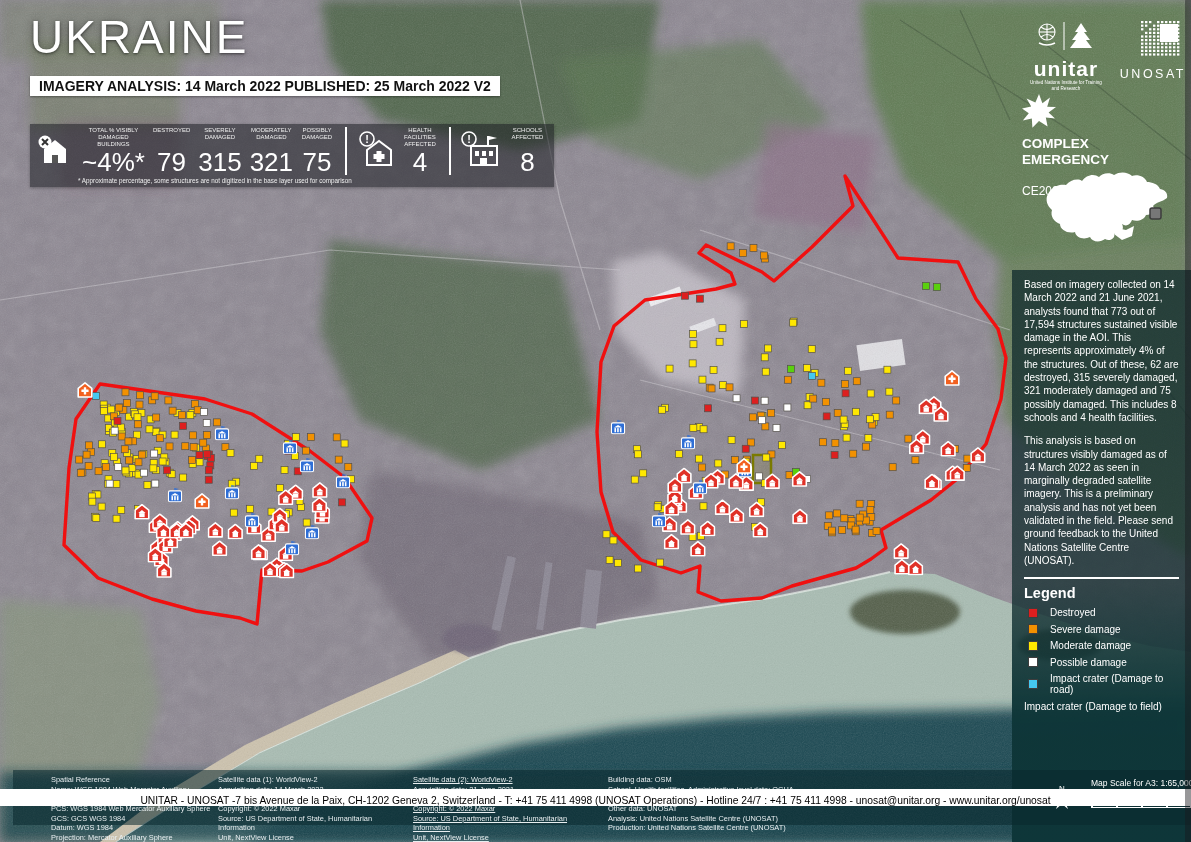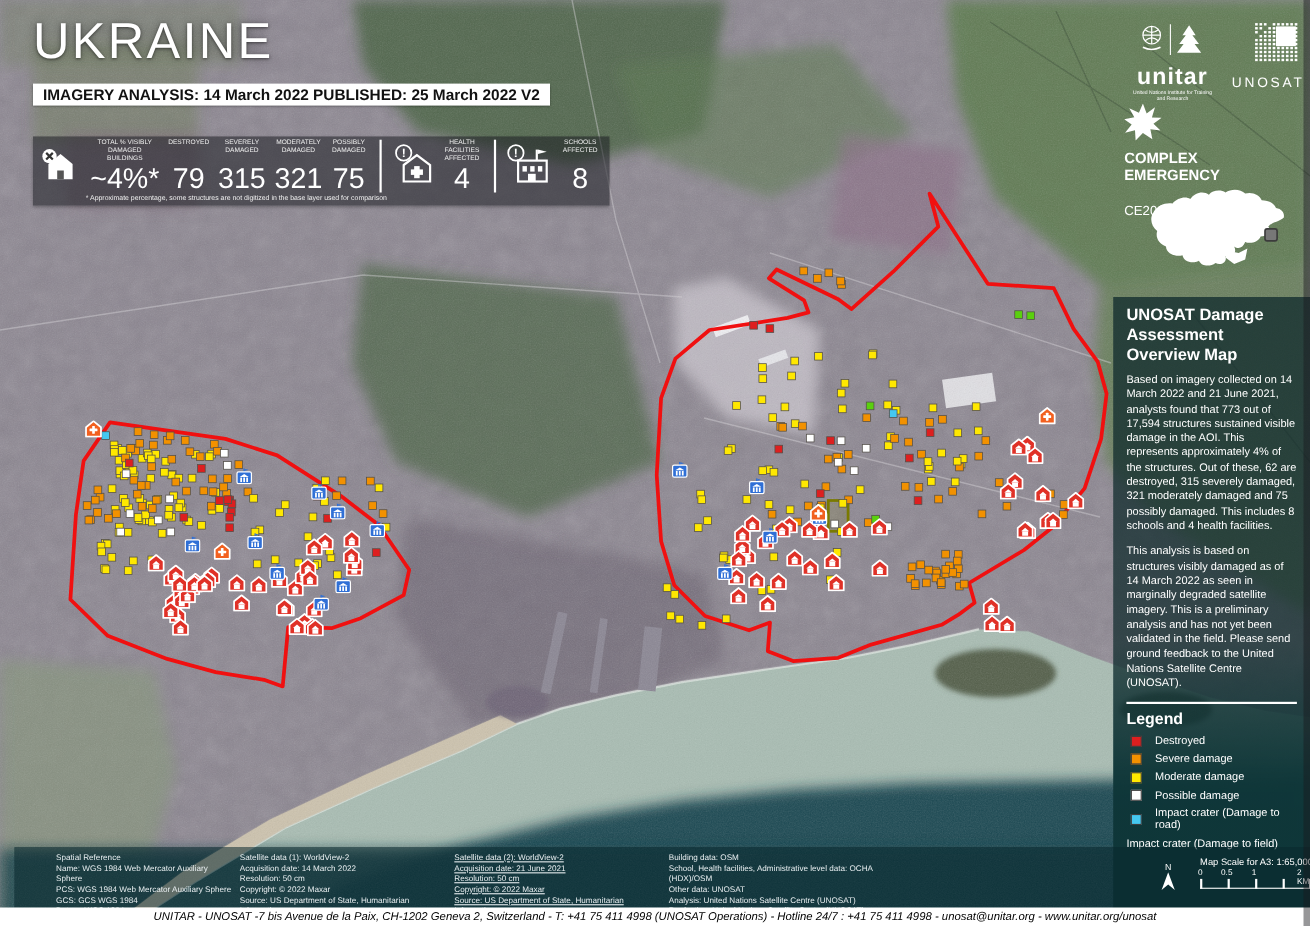--- a/index.html
+++ b/index.html
@@ -60,22 +60,22 @@
   #fcol-1{left:205px;width:185px;}
   #fcol-2{left:400px;width:185px;text-decoration:underline;}
   #fcol-3{left:595px;width:210px;}
   #scale-block{position:absolute;left:1040px;top:0px;width:150px;color:#fff;}
   #scale-label{font-size:8.5px;position:absolute;left:38px;top:8px;width:120px;}
   #north{position:absolute;left:0px;top:14px;text-align:center;width:18px;font-size:8px;}
   #scalebar{position:absolute;left:38px;top:26px;width:100px;height:14px;}
   .tick{position:absolute;top:3px;width:1.5px;height:9px;background:#fff;}
   #scalebase{position:absolute;left:0;top:10.5px;width:100px;height:1.5px;background:#fff;}
   .ticklab{position:absolute;top:-8px;font-size:7.5px;color:#fff;}
-  #contact-strip{left:0;top:825px;width:1191px;height:17px;background:#fff;color:#000;
-     font-size:10.3px;display:flex;align-items:center;justify-content:center;font-style:italic;}
+  #contact-strip{left:0;top:789px;width:1191px;height:17px;background:#fff;color:#000;
+     font-size:10.3px;display:flex;align-items:flex-end;justify-content:center;}
   #right-edge{left:1185px;top:0;width:6px;height:842px;background:rgba(25,25,28,.45);}
 </style>
 </head>
 <body>
 <div id="page">
 
 <svg id="map-svg" viewBox="0 0 1191 842">
   <defs>
     <filter id="grain">
           <feTurbulence type="fractalNoise" baseFrequency="0.9" numOctaves="2" stitchTiles="stitch"></feTurbulence>
@@ -786,21 +786,20 @@
 </div>
 
 <svg id="ukraine-map" class="abs" width="136" height="100" viewBox="0 0 136 100">
   <path fill="#fff" d="M14,38 C18,30 26,28 32,29 C36,24 44,22 48,25 C52,19 60,17 65,21 C68,17 76,16 80,19 C86,15 94,16 98,20 C104,18 111,21 113,26 C118,26 124,28 126,33 C132,34 134,38 133,42 C128,46 122,46 119,50 C122,54 118,59 112,59 C110,64 103,66 98,64 C96,69 92,71 88,68 C91,74 86,79 80,77 C82,82 76,86 71,83 C66,87 58,86 56,81 C50,84 42,82 41,76 C34,78 26,74 26,68 C20,66 16,60 18,54 C13,50 11,43 14,38 Z"></path>
   <path fill="#fff" d="M82,72 L92,74 L100,70 L98,80 L88,84 L80,78 Z"></path>
   <rect x="116" y="52" width="11" height="11" rx="2" fill="#777" stroke="#3c3c3c" stroke-width="1.5"></rect>
 </svg>
 
 <div id="side-panel" class="abs">
   <div id="side-inner">
-    <div id="side-title">UNOSAT Damage Assessment Overview Map</div>
     <div class="side-para">Based on imagery collected on 14 March 2022 and 21 June 2021, analysts found that 773 out of 17,594 structures sustained visible damage in the AOI. This represents approximately 4% of the structures. Out of these, 62 are destroyed, 315 severely damaged, 321 moderately damaged and 75 possibly damaged. This includes 8 schools and 4 health facilities.</div>
     <div class="side-para">This analysis is based on structures visibly damaged as of 14 March 2022 as seen in marginally degraded satellite imagery. This is a preliminary analysis and has not yet been validated in the field. Please send ground feedback to the United Nations Satellite Centre (UNOSAT).</div>
     <div id="legend-divider"></div>
     <div id="legend-title">Legend</div>
     <div id="legend-items">
           <div class="lg-row">
             <span class="lg-swatch">
               <span class="sw-square" style="background: rgb(221, 31, 31);"></span>
             </span>
             <span class="lg-label">Destroyed</span>

